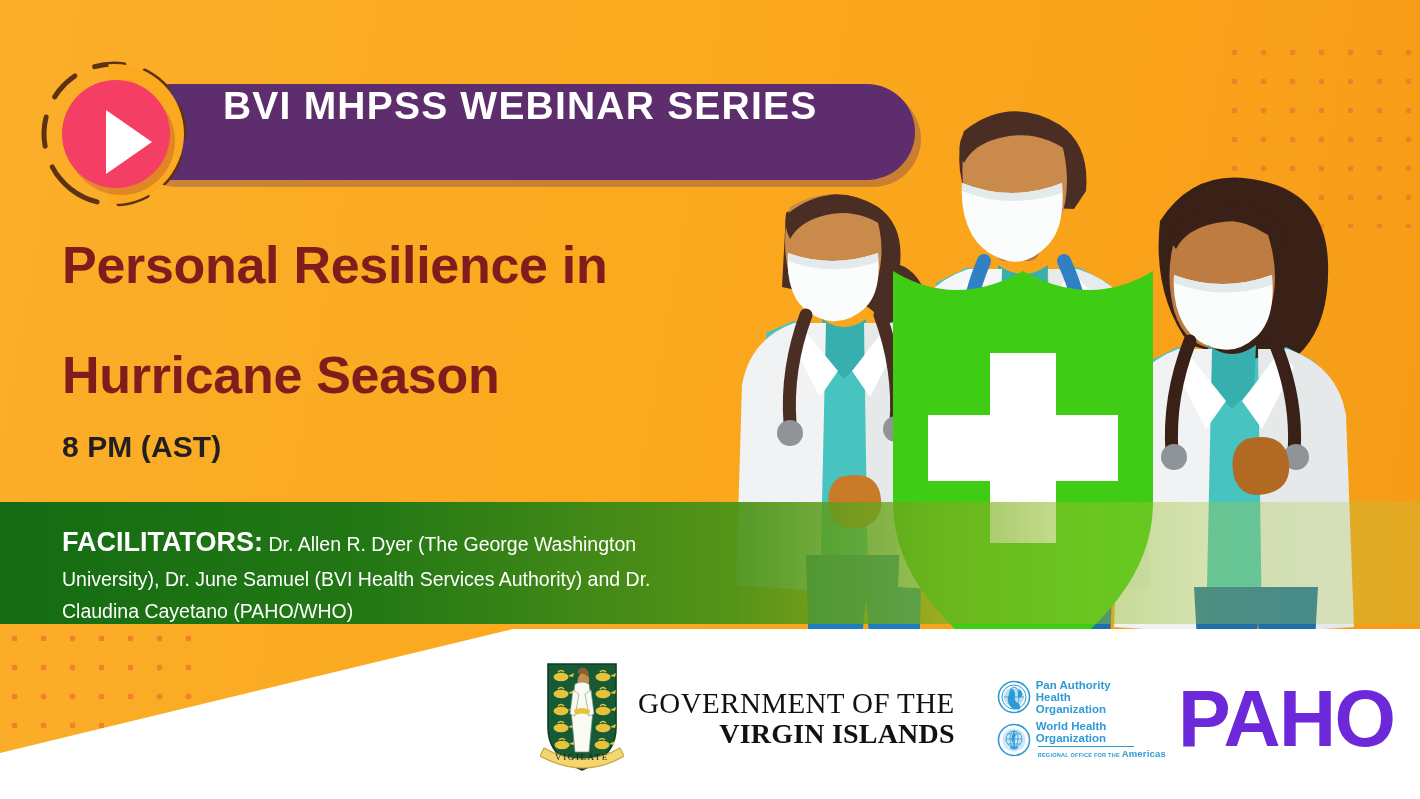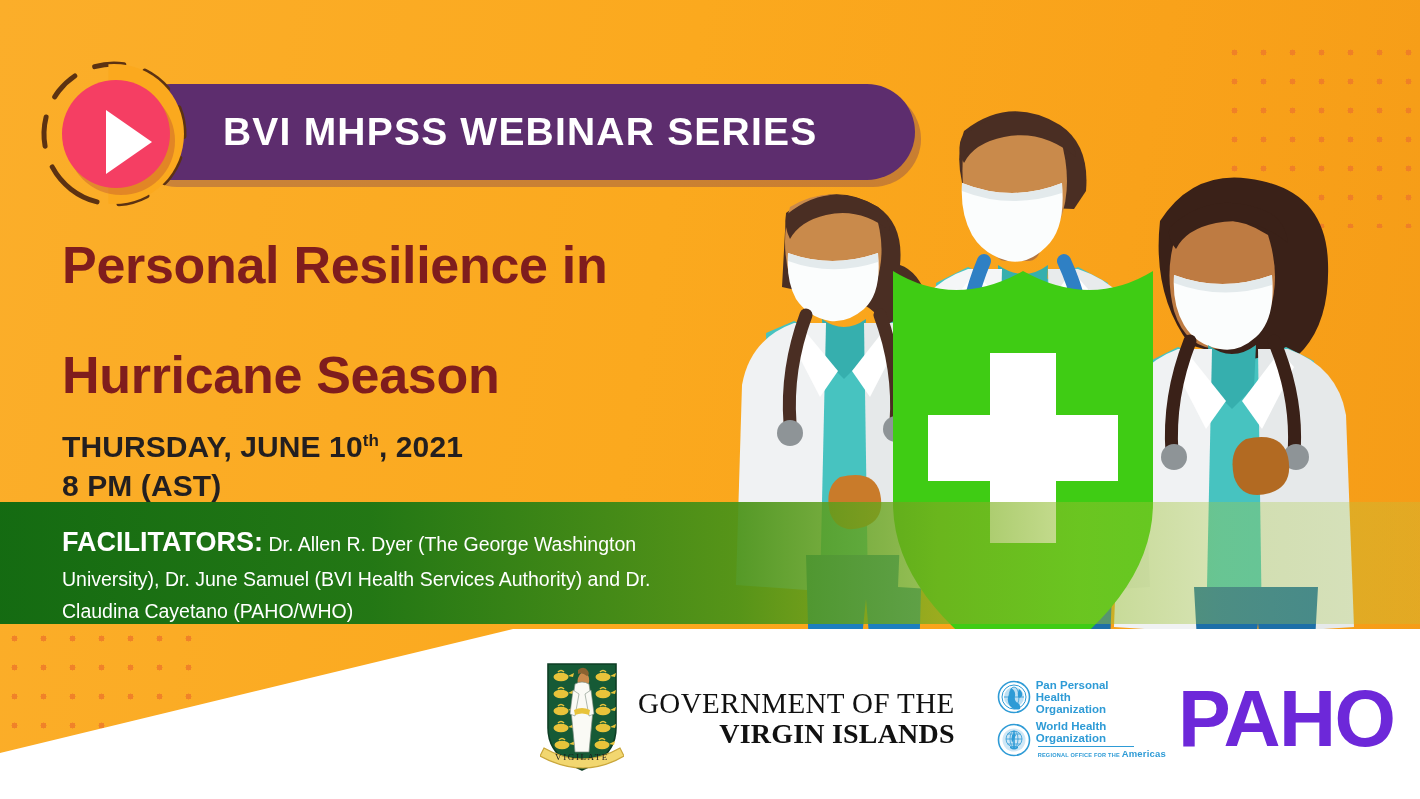--- a/index.html
+++ b/index.html
@@ -51,21 +51,20 @@
 
   
   .header-pill {
     position: absolute;
     left: 123px; top: 84px;
     width: 792px; height: 96px;
     background: #5D2D6E;
     border-radius: 48px;
     box-shadow: 6px 7px 0 rgba(90,35,100,0.30);
     display: flex;
-    align-items: center;
   }
   .header-pill-text {
     color: #FFFFFF;
     font-size: 39px;
     font-weight: 700;
     letter-spacing: 1.2px;
     margin-left: 100px;
     white-space: nowrap;
     font-family: "Liberation Sans", sans-serif;
   }
@@ -354,21 +353,20 @@
     </div>
   </div>
 
   <div class="title-block">
     <h1 class="main-title">
       <span>Personal Resilience in</span><br>
       <br>
       <span>Hurricane Season</span>
     </h1>
     <div class="date-block">
-      <div class="date-line"><span>THURSDAY, JUNE 10</span><sup>th</sup><span>, 2021</span></div>
       <div class="time-line">8 PM (AST)</div>
     </div>
   </div>
 
   <div class="green-band"></div>
   <div class="facilitators">
     <span class="lead">FACILITATORS:</span><span> Dr. Allen R. Dyer (The George Washington University),  Dr. June Samuel (BVI Health Services Authority) and Dr. Claudina Cayetano (PAHO/WHO)</span>
   </div>
 
   <div class="footer">
@@ -465,21 +463,21 @@
             <circle cx="17" cy="17" r="12" fill="none" stroke="#2E9BD6" stroke-width="1"></circle>
             <circle cx="17" cy="17" r="10" fill="#BEE0F3"></circle>
             <path d="M14 8 q5 3 4 8 q-1 5 3 7 q3 2 2 6 q-6 2 -10 -3 q-4 -6 -1 -11 q1 -4 2 -7 z" fill="#2E9BD6"></path>
             <path d="M22 9 q4 3 3 7 q-2 3 -4 1 q-1 -4 1 -8 z" fill="#2E9BD6"></path>
             <g stroke="#2E9BD6" stroke-width=".8" fill="none">
               <ellipse cx="17" cy="17" rx="5" ry="10"></ellipse>
               <path d="M7 17 h20"></path>
             </g>
           </svg>
           <div class="emblem-text">
-            <div>Pan Personal</div>
+            <div>Pan Authority</div>
             <div>Health</div>
             <div>Organization</div>
           </div>
         </div>
 
         <div class="emblem-row">
           <svg class="emblem-svg" viewBox="0 0 34 34">
             <circle cx="17" cy="17" r="15.5" fill="none" stroke="#2E9BD6" stroke-width="1.6"></circle>
             <circle cx="17" cy="17" r="11.5" fill="#CFE7F6"></circle>
             <g stroke="#2E9BD6" stroke-width=".8" fill="none">

